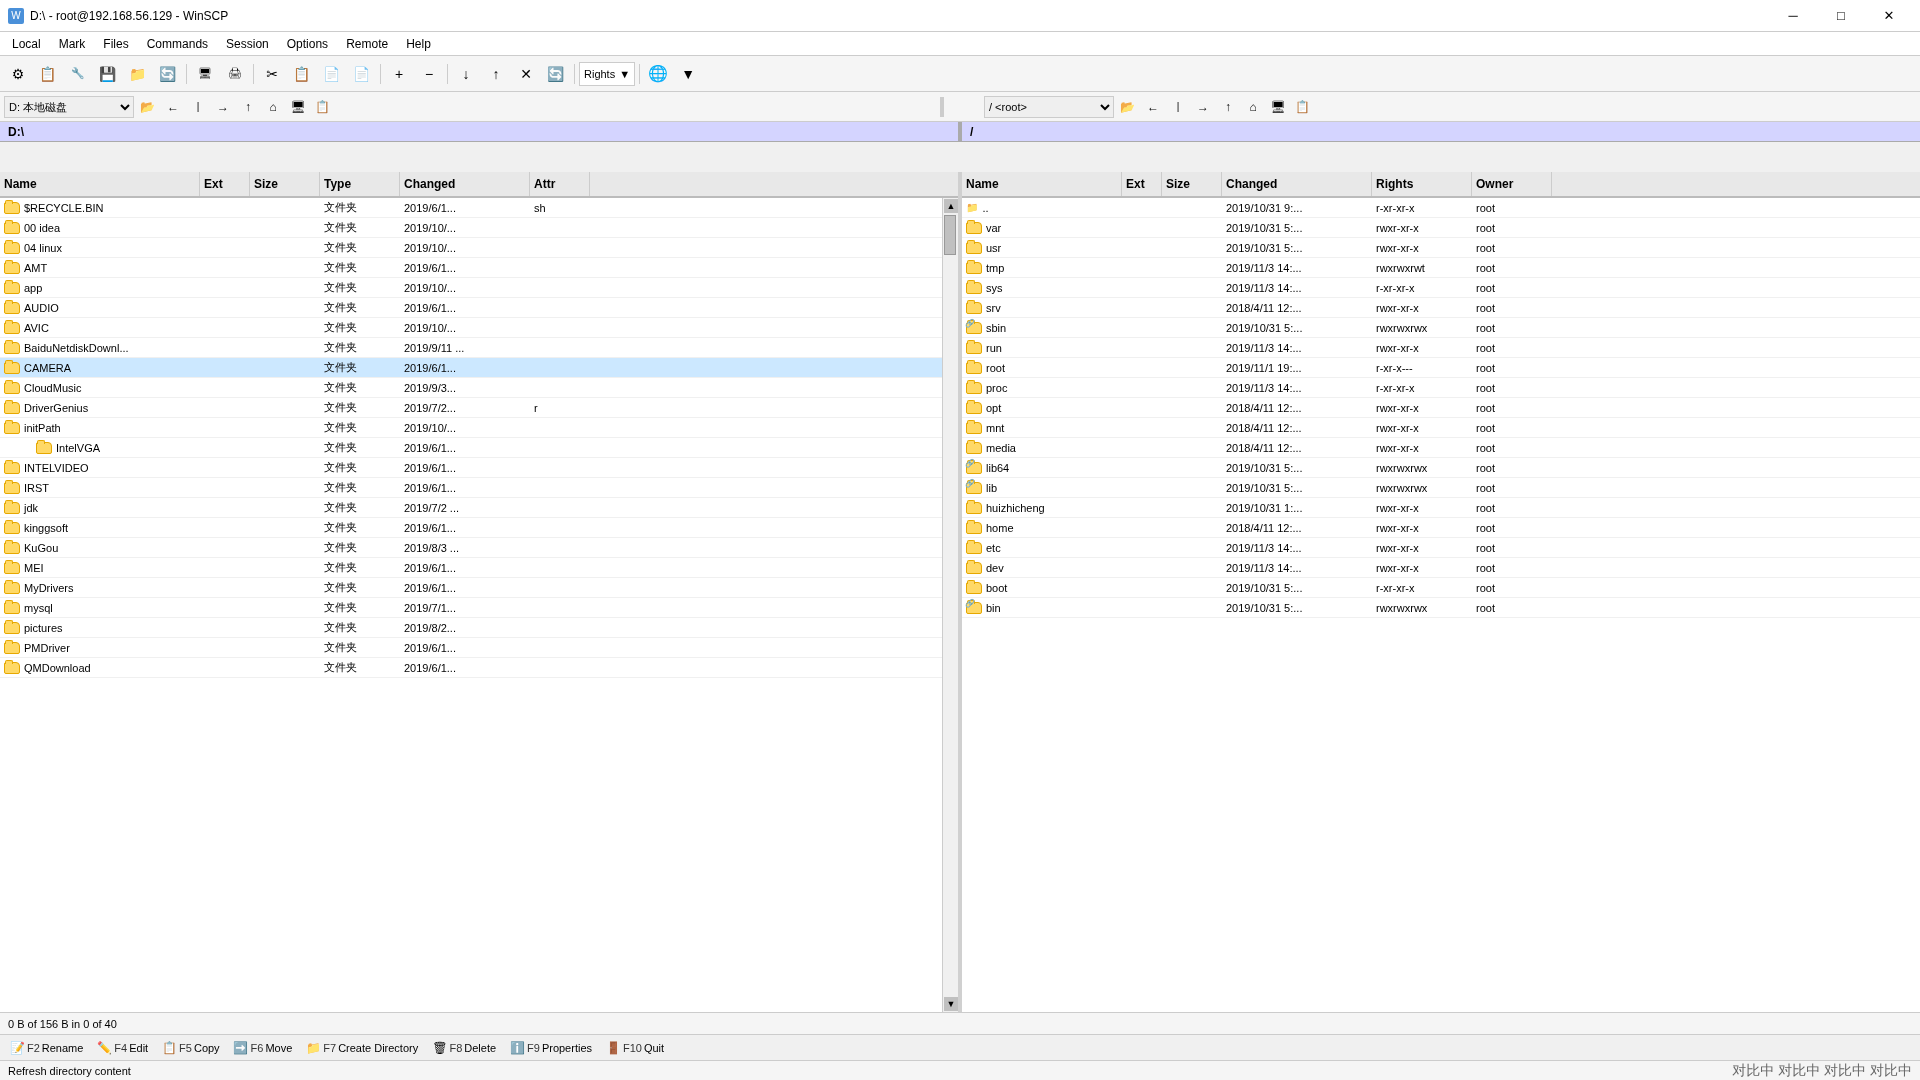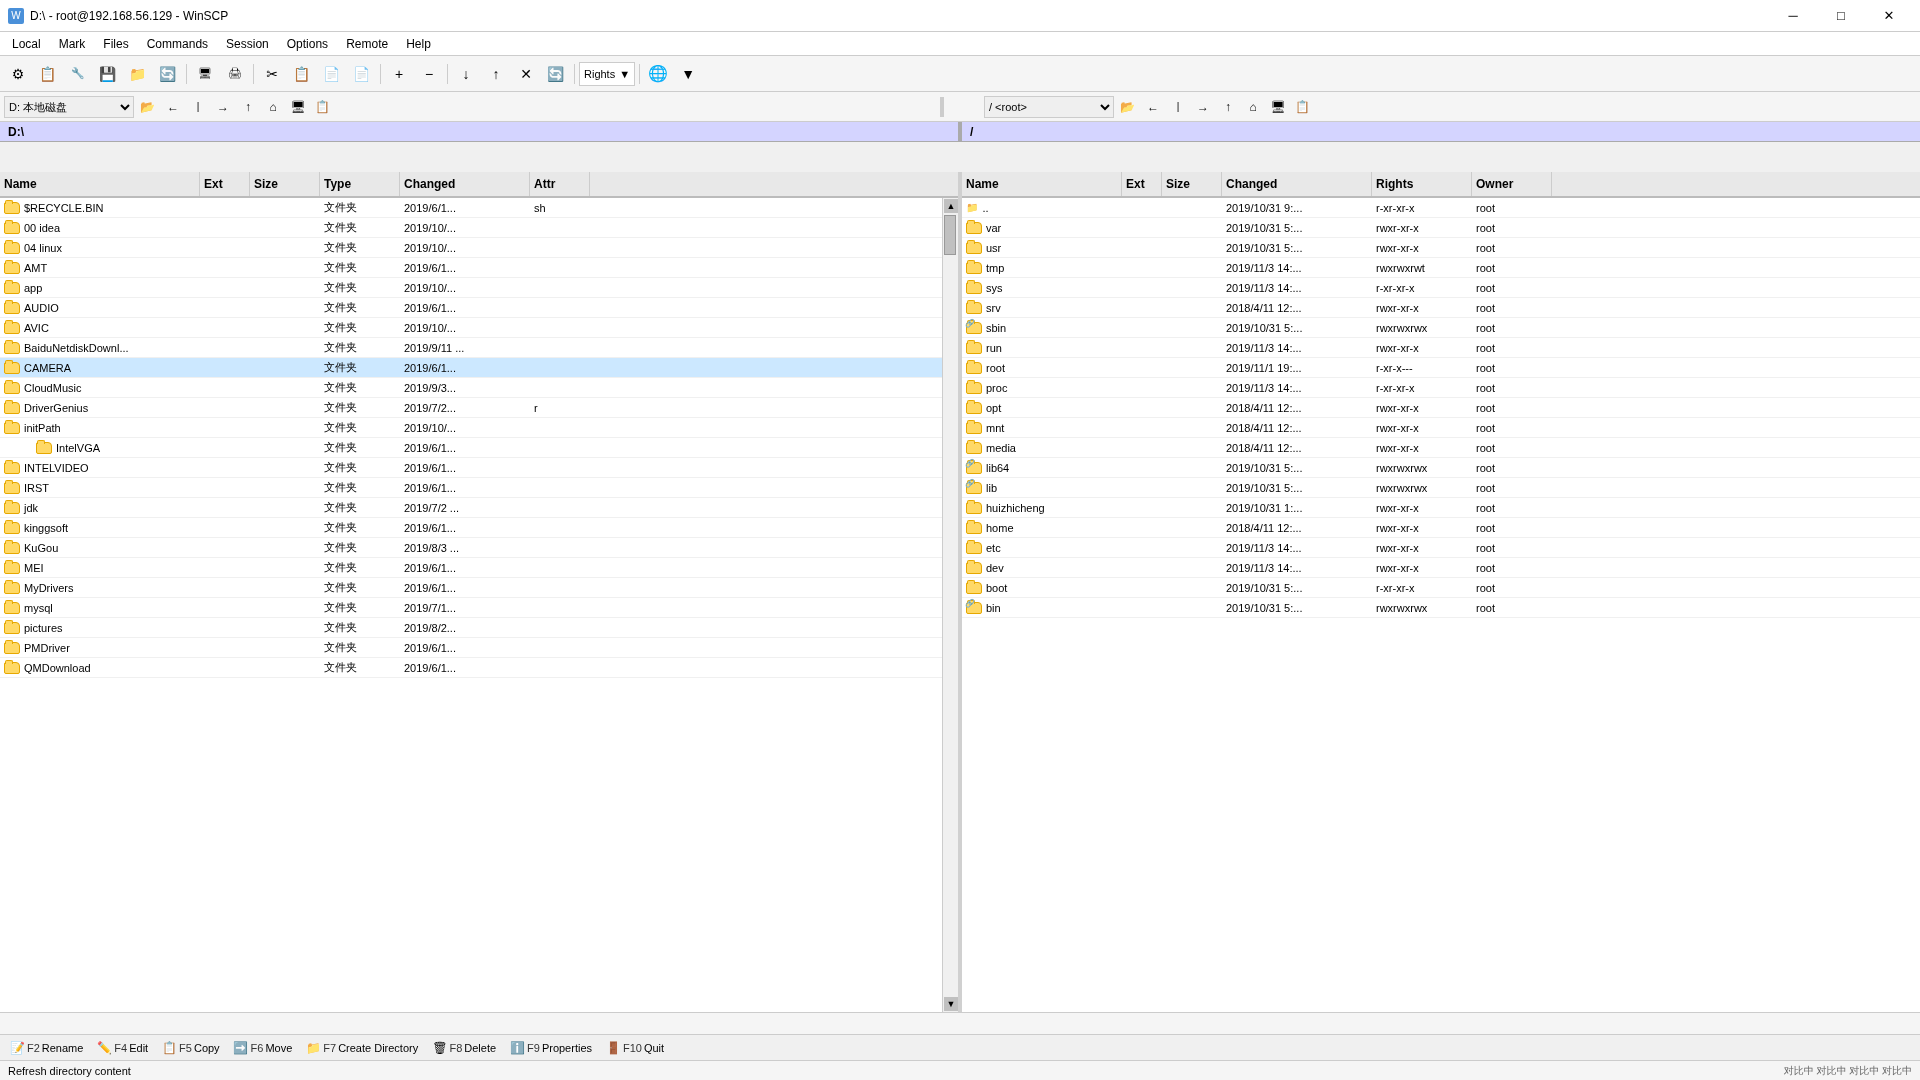--- a/index.html
+++ b/index.html
@@ -889,20 +889,23 @@
       <div class="cell" style="width:150px;">2019/10/31 5:...</div>
       <div class="cell" style="width:100px;">rwxrwxrwx</div>
       <div class="cell" style="width:80px;">root</div>
     </div>
         </div>
     </div>
   </div>
 </div>
 
 <div class="status-bar">
+  <div class="status-half">
+    <span>0 B of 156 B in 0 of 40</span>
+  </div>
 </div>
 
 <div class="fkey-bar" id="fkey-bar">
 <div class="fkey-item">
       <span style="font-size:12px;">📝</span>
       <span class="fkey-num">F2 </span>
       <span class="fkey-label">Rename</span>
     </div>
     <div class="fkey-item">
       <span style="font-size:12px;">✏️</span>
@@ -936,14 +939,14 @@
     </div>
     <div class="fkey-item">
       <span style="font-size:12px;">🚪</span>
       <span class="fkey-num">F10 </span>
       <span class="fkey-label">Quit</span>
     </div>
   </div>
 
 <div class="help-bar">
   <span>Refresh directory content</span>
-  <span style="margin-left:auto;color:#666;font-size:10px;">对比中 对比中 对比中 对比中</span>
+  <span style="margin-left:auto;color:#666;font-size:14px;">对比中 对比中 对比中 对比中</span>
 </div>
 
 </body></html>

